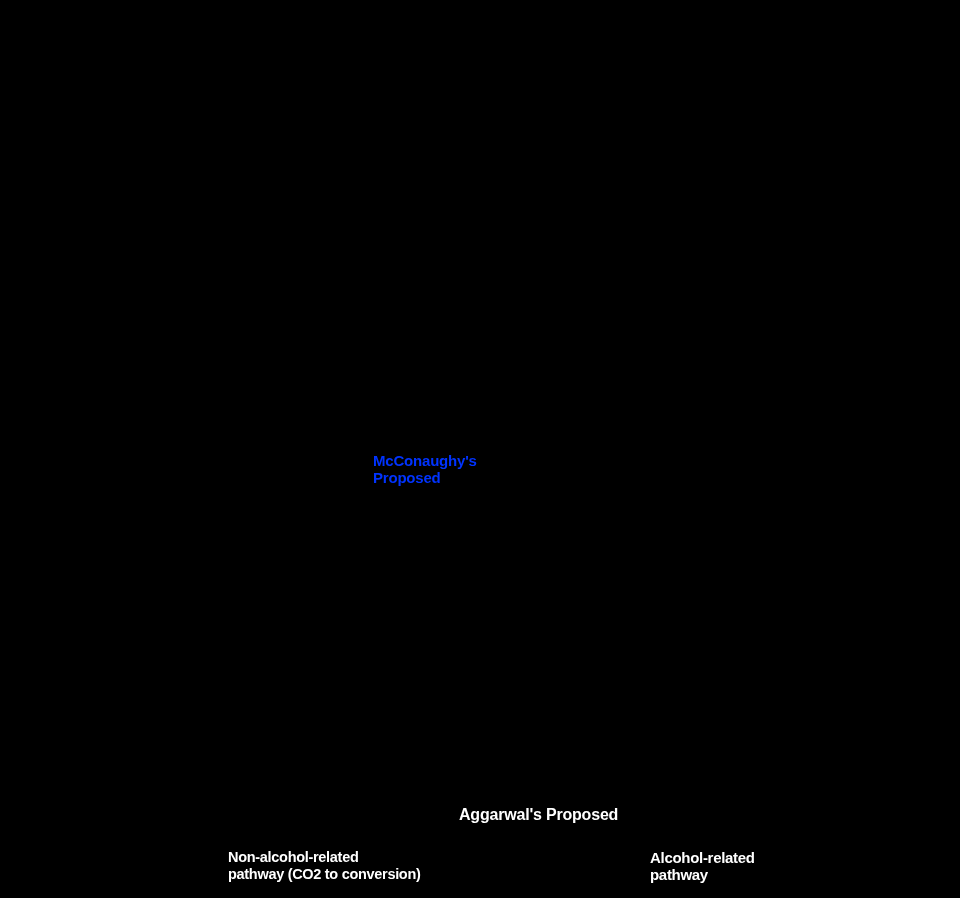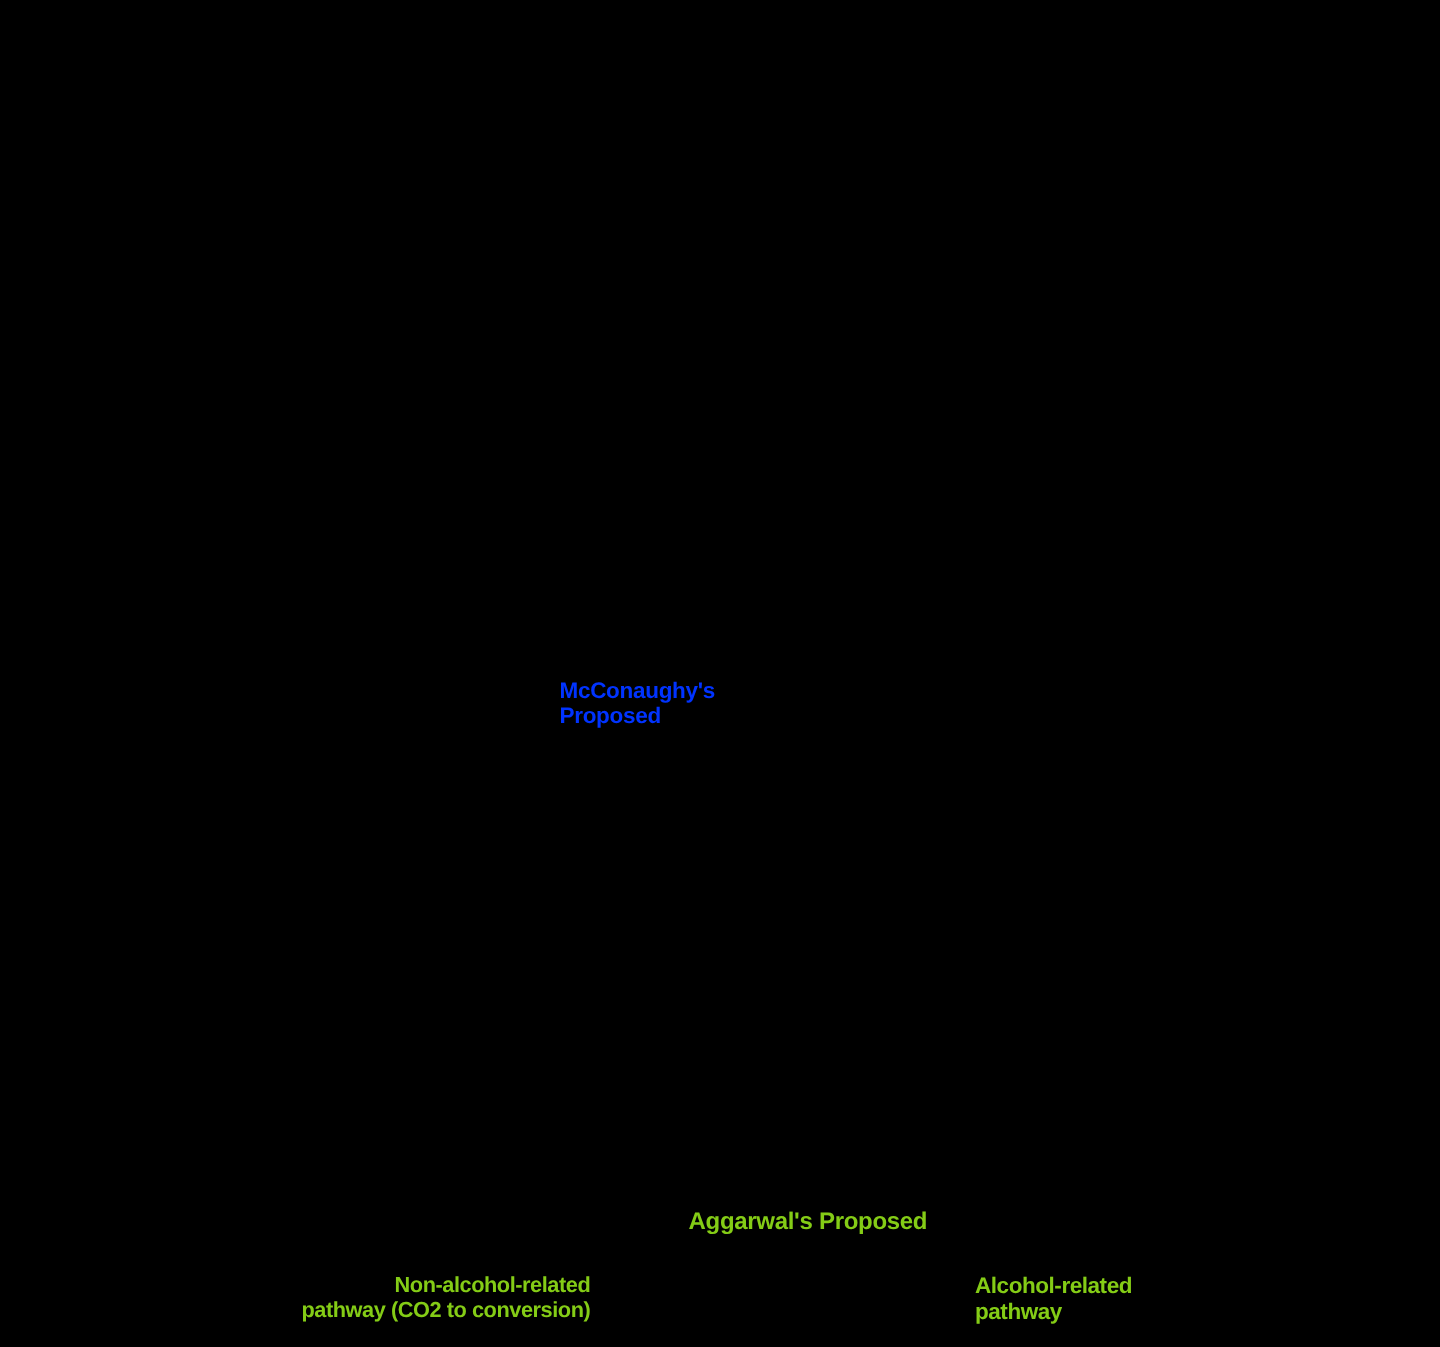--- a/index.html
+++ b/index.html
@@ -25,40 +25,39 @@
   .label {
     position: absolute;
     font-weight: bold;
     line-height: 1.15;
     white-space: pre-line;
   }
   .label-blue {
     color: #0033ff;
   }
   .label-red {
-    color: #84cc16;
+    color: #ffffff;
   }
   #mcconaughy-label {
     left: 373px;
     top: 452px;
     font-size: 15px;
     letter-spacing: -0.2px;
   }
   #aggarwal-label {
     left: 459px;
     top: 806px;
     font-size: 16px;
     letter-spacing: -0.2px;
   }
   #nonalcohol-label {
-    left: 201px;
+    left: 228px;
     top: 849px;
     font-size: 14.5px;
     letter-spacing: -0.3px;
-    text-align: right;
   }
   #alcohol-label {
     left: 650px;
     top: 849px;
     font-size: 15px;
     letter-spacing: -0.3px;
   }
 </style>
 </head>
 <body>

